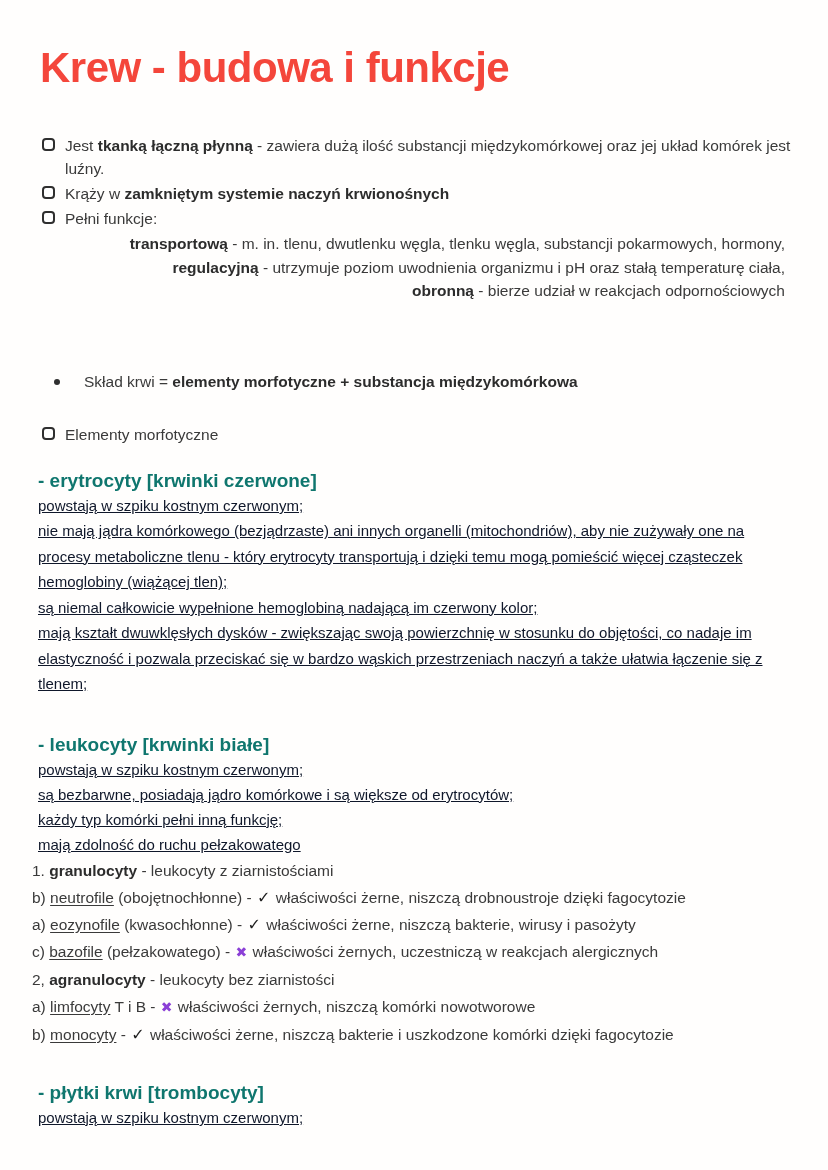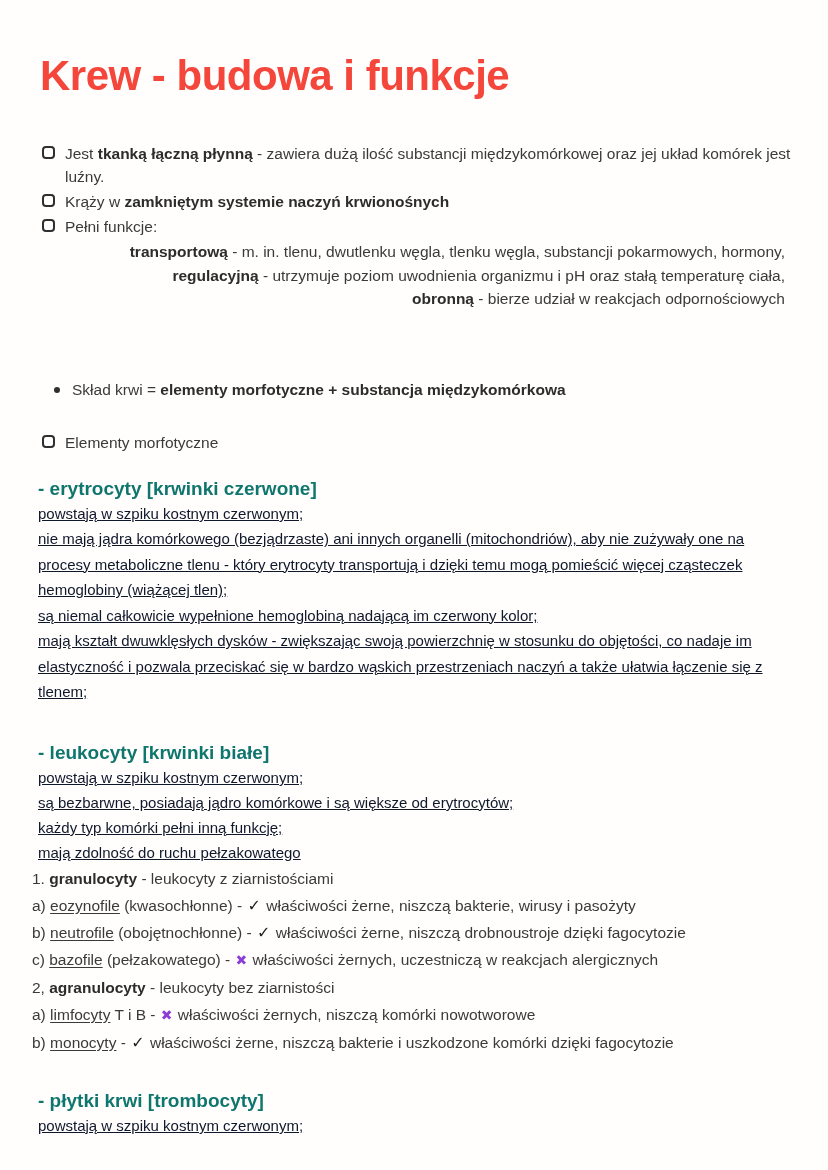--- a/index.html
+++ b/index.html
@@ -15,21 +15,21 @@
     color: #3a3a3a;
     overflow: hidden;
     position: relative;
   }
   .page {
     position: relative;
     width: 828px;
     height: 1170px;
     background: #fffefd;
     box-sizing: border-box;
-    padding: 8px 32px;
+    padding: 0 32px;
   }
 
   
   .doc-title {
     font-size: 42px;
     font-weight: bold;
     color: #f4463b;
     letter-spacing: -0.5px;
     margin: 0;
     padding-top: 44px;
@@ -74,20 +74,21 @@
     line-height: 23.5px;
     color: #3a3a3a;
     max-width: 720px;
   }
 
   .bullet-row {
     display: flex;
     align-items: flex-start;
     margin-top: 68px;
     padding-left: 22px;
+    gap: 12px;
   }
   .dot {
     flex: 0 0 auto;
     width: 6px;
     height: 6px;
     border-radius: 50%;
     background: #2f2f2f;
     margin-top: 8px;
     margin-right: 12px;
   }
@@ -195,22 +196,22 @@
   <div class="section sec-leukocyty" id="sec-leukocyty">
       <div class="section-heading">- leukocyty [krwinki białe]</div>
       <div class="line">powstają w szpiku kostnym czerwonym;</div>
       <div class="line">są bezbarwne, posiadają jądro komórkowe i są większe od erytrocytów;</div>
       <div class="line">każdy typ komórki pełni inną funkcję;</div>
       <div class="line">mają zdolność do ruchu pełzakowatego</div>
     </div>
 
   <div class="enum-wrap" id="leukocyte-groups">
       <div class="enum-line"><span>1. </span><b>granulocyty</b><span> - leukocyty z ziarnistościami</span></div>
+      <div class="enum-line"><span>b) </span><span class="u">neutrofile</span><span> (obojętnochłonne) - </span><span class="tick">✓</span><span> właściwości żerne, niszczą drobnoustroje dzięki fagocytozie</span></div>
       <div class="enum-line"><span>a) </span><span class="u">eozynofile</span><span> (kwasochłonne) - </span><span class="tick">✓</span><span> właściwości żerne, niszczą bakterie, wirusy i pasożyty</span></div>
-      <div class="enum-line"><span>b) </span><span class="u">neutrofile</span><span> (obojętnochłonne) - </span><span class="tick">✓</span><span> właściwości żerne, niszczą drobnoustroje dzięki fagocytozie</span></div>
       <div class="enum-line"><span>c) </span><span class="u">bazofile</span><span> (pełzakowatego) - </span><span class="cross">✖</span><span> właściwości żernych, uczestniczą w reakcjach alergicznych</span></div>
       <div class="enum-line"><span>2, </span><b>agranulocyty</b><span> - leukocyty bez ziarnistości</span></div>
       <div class="enum-line"><span>a) </span><span class="u">limfocyty</span><span> T i B - </span><span class="cross">✖</span><span> właściwości żernych, niszczą komórki nowotworowe</span></div>
       <div class="enum-line"><span>b) </span><span class="u">monocyty</span><span> - </span><span class="tick">✓</span><span> właściwości żerne, niszczą bakterie i uszkodzone komórki dzięki fagocytozie</span></div>
     </div>
 
   <div class="section sec-trombocyty" id="sec-trombocyty">
       <div class="section-heading">- płytki krwi [trombocyty]</div>
       <div class="line">powstają w szpiku kostnym czerwonym;</div>
     </div>

